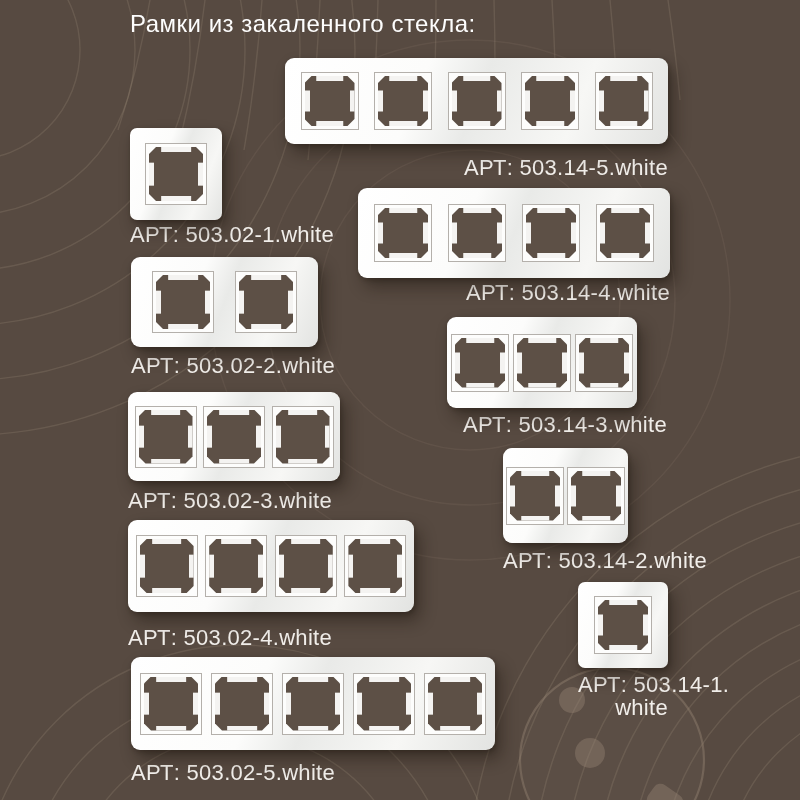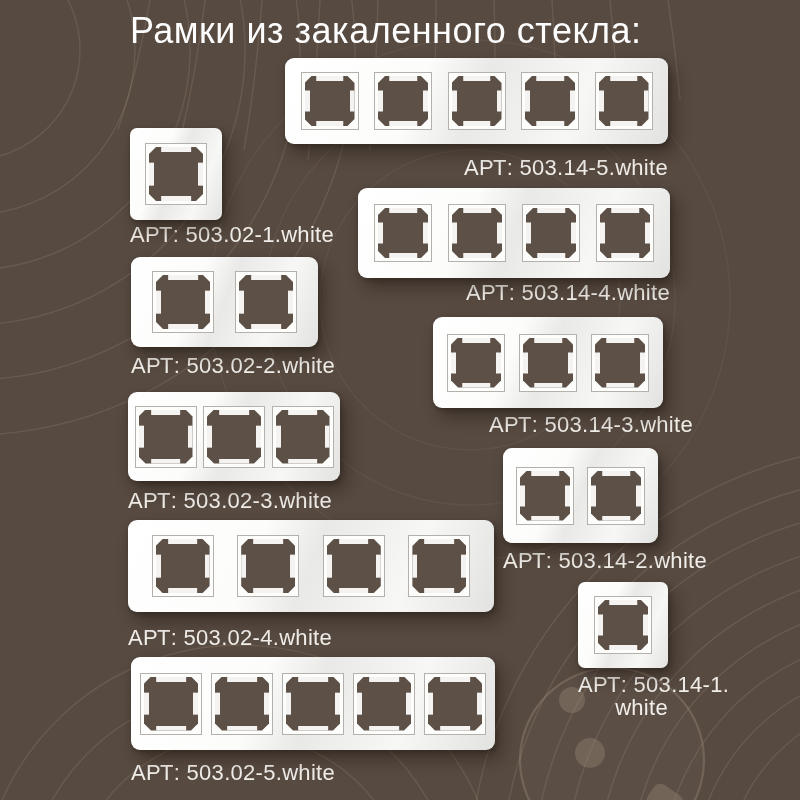--- a/index.html
+++ b/index.html
@@ -1,20 +1,20 @@
 <!DOCTYPE html>
 <html><head>
 <meta charset="utf-8">
 <style>
   html,body{margin:0;padding:0;background:#3b332c;}
   .canvas{position:relative;width:800px;height:800px;background:#574a41;overflow:hidden;
           font-family:"Liberation Sans",sans-serif;}
   .bg{position:absolute;left:0;top:0;}
 
-  .title{position:absolute;left:130px;top:10px;margin:0;font-size:36px;font-weight:400;
+  .title{position:absolute;left:130px;top:10px;margin:0;font-size:24px;font-weight:400;
          letter-spacing:.5px;color:#fdfdfd;}
 
   .product{position:absolute;}
   .frame{display:flex;justify-content:space-evenly;align-items:center;border-radius:9px;position:relative;
          background:linear-gradient(112deg,#ffffff 0%,#fcfcfb 35%,#e9eae8 50%,#f7f7f5 75%,#e2e3e1 100%);
          box-shadow:6px 9px 16px rgba(25,17,10,.42),1px 2px 4px rgba(25,17,10,.28);}
   .opening{box-sizing:border-box;width:62px;height:62px;background:#fdfdfc;
            border:1px solid #b4b0ab;padding:3px;}
   .right .opening{width:58px;height:58px;}
   .hole{width:100%;height:100%;position:relative;background:#5d5046;
@@ -28,23 +28,23 @@
 
   .label{margin:0;font-size:22px;letter-spacing:.3px;color:#f1eeea;white-space:nowrap;}
   .right .label{text-align:right;}
   .two-line span{display:block;line-height:23px;}
 
   #p0{left:130px;top:128px;width:92px;}  #p0 .frame{height:92px;border-radius:7px;} #p0 .label{margin-top:2px;}
   #p1{left:285px;top:58px;width:383px;}  #p1 .frame{height:86px;} #p1 .label{margin-top:11px;}
   #p2{left:131px;top:257px;width:187px;} #p2 .frame{height:90px;} #p2 .label{margin-top:6px;}
   #p3{left:358px;top:188px;width:312px;} #p3 .frame{height:90px;} #p3 .label{margin-top:2px;}
   #p4{left:128px;top:392px;width:212px;} #p4 .frame{height:89px;} #p4 .label{margin-top:7px;}
-  #p5{left:433px;top:317px;width:230px;} #p5 .frame{height:91px;} #p5 .label{margin-top:4px;margin-right:-30px;}
-  #p6{left:128px;top:520px;width:366px;} #p6 .frame{height:92px;} #p6 .label{margin-top:13px;}
-  #p7{left:503px;top:448px;width:155px;} #p7 .frame{height:95px;} #p7 .label{margin-top:5px;margin-right:-29px;}
+  #p5{left:447px;top:317px;width:190px;} #p5 .frame{height:91px;} #p5 .label{margin-top:4px;margin-right:-30px;}
+  #p6{left:128px;top:520px;width:286px;} #p6 .frame{height:92px;} #p6 .label{margin-top:13px;}
+  #p7{left:503px;top:448px;width:125px;} #p7 .frame{height:95px;} #p7 .label{margin-top:5px;margin-right:-29px;}
   #p8{left:131px;top:657px;width:364px;} #p8 .frame{height:93px;} #p8 .label{margin-top:10px;}
   #p9{left:578px;top:582px;width:90px;}  #p9 .frame{height:86px;border-radius:7px;} #p9 .label{margin-top:5px;}
 </style>
 </head>
 <body>
 
 <div class="canvas">
 
   <svg class="bg" width="800" height="800" viewBox="0 0 800 800">
     <g fill="none" stroke="#9a8a79" stroke-opacity="0.26" stroke-width="1.4">

